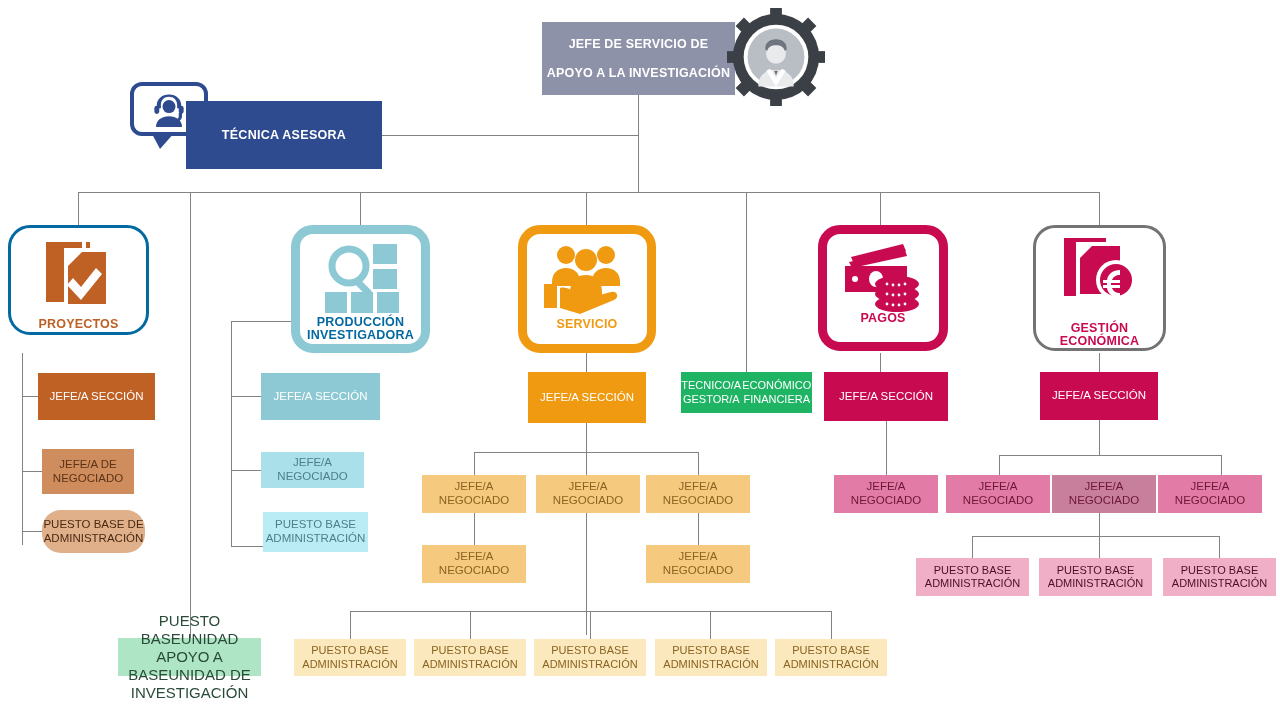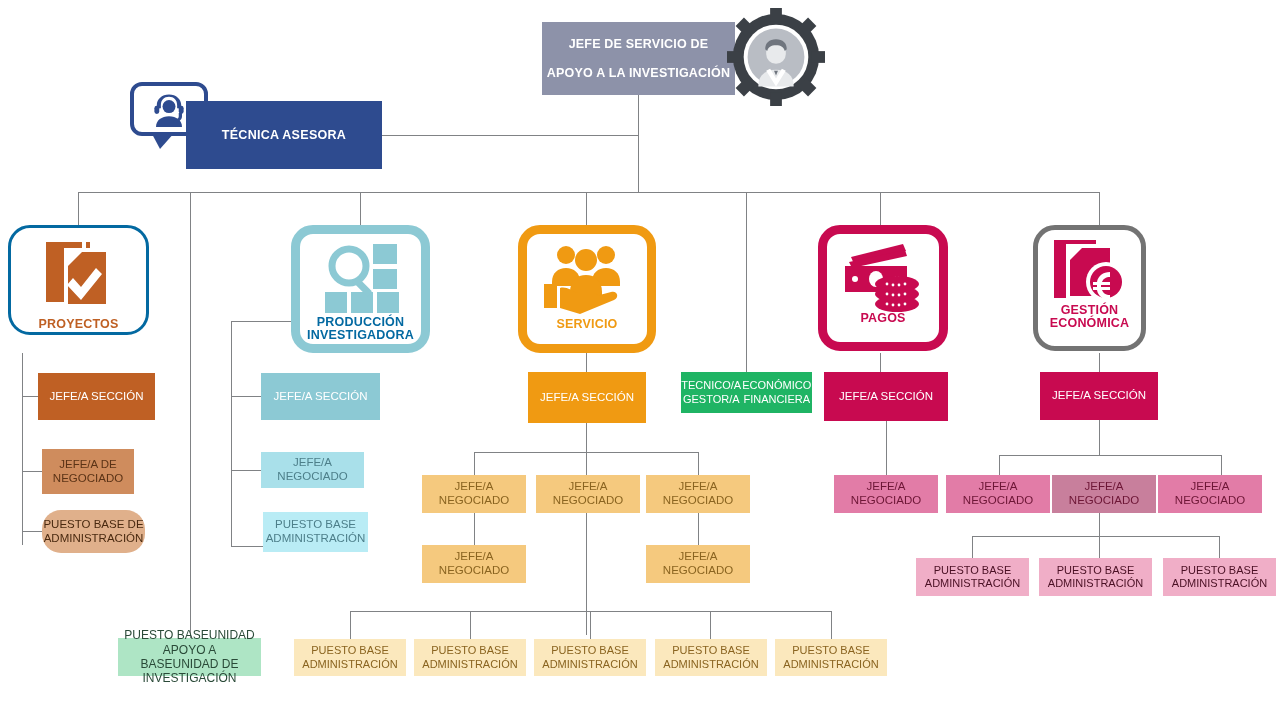--- a/index.html
+++ b/index.html
@@ -220,21 +220,21 @@
           <circle cx="62" cy="50" r="1.4"></circle>
         <circle cx="44" cy="60" r="1.4"></circle>
           <circle cx="50" cy="61" r="1.4"></circle>
           <circle cx="56" cy="61" r="1.4"></circle>
           <circle cx="62" cy="60" r="1.4"></circle>
       </g>
     </svg>
     <div class="cap" style="color:#c80a50;margin-top:-4px;">PAGOS</div>
   </div>
 
-  <div class="icon-tile" style="left:1033px;top:225px;width:113px;height:126px;border:5px solid #737373;">
+  <div class="icon-tile" style="left:1033px;top:225px;width:133px;height:126px;border:3px solid #737373;justify-content:space-between;">
     <svg class="glyph" width="76" height="68" viewBox="0 0 76 68">
       <rect x="2" y="0" width="42" height="58" fill="#c80a50"></rect>
       <path d="M14 4h48v56H14z" fill="#ffffff"></path>
       <path d="M18 8h40v48H18z" fill="#c80a50"></path>
       <path d="M18 8h12l-12 12z" fill="#ffffff"></path>
       <circle cx="54" cy="42" r="20" fill="#ffffff"></circle>
       <circle cx="54" cy="42" r="16" fill="#c80a50"></circle>
       <g fill="#ffffff">
         <path d="M58 32c-7 0-12 4-13 10h-4v3h4v2h-4v3h4c1 6 6 10 13 10v-5c-4 0-7-2-8-5h8v-3h-9v-2h9v-3h-8c1-3 4-5 8-5z"></path>
       </g>
@@ -317,21 +317,21 @@
   </div>
   <div class="lvl" style="left:1039px;top:558px;width:113px;height:38px;background:#f0aec7;color:#4a1024;font-size:11px;flex-direction:column;">
     <span>PUESTO BASE</span>
     <span>ADMINISTRACIÓN</span>
   </div>
   <div class="lvl" style="left:1163px;top:558px;width:113px;height:38px;background:#f0aec7;color:#4a1024;font-size:11px;flex-direction:column;">
     <span>PUESTO BASE</span>
     <span>ADMINISTRACIÓN</span>
   </div>
 
-  <div class="lvl" style="left:118px;top:638px;width:143px;height:38px;background:#aee5c5;color:#2a4a38;font-size:12px;flex-direction:column;">
+  <div class="lvl" style="left:118px;top:638px;width:143px;height:38px;background:#aee5c5;color:#2a4a38;font-size:15px;flex-direction:column;">
     <span>PUESTO BASEUNIDAD APOYO A</span>
     <span>BASEUNIDAD DE INVESTIGACIÓN</span>
   </div>
   <div class="lvl" style="left:294px;top:639px;width:112px;height:37px;background:#fbe8bd;color:#8a6420;font-size:11px;flex-direction:column;">
     <span>PUESTO BASE</span>
     <span>ADMINISTRACIÓN</span>
   </div>
   <div class="lvl" style="left:414px;top:639px;width:112px;height:37px;background:#fbe8bd;color:#8a6420;font-size:11px;flex-direction:column;">
     <span>PUESTO BASE</span>
     <span>ADMINISTRACIÓN</span>

